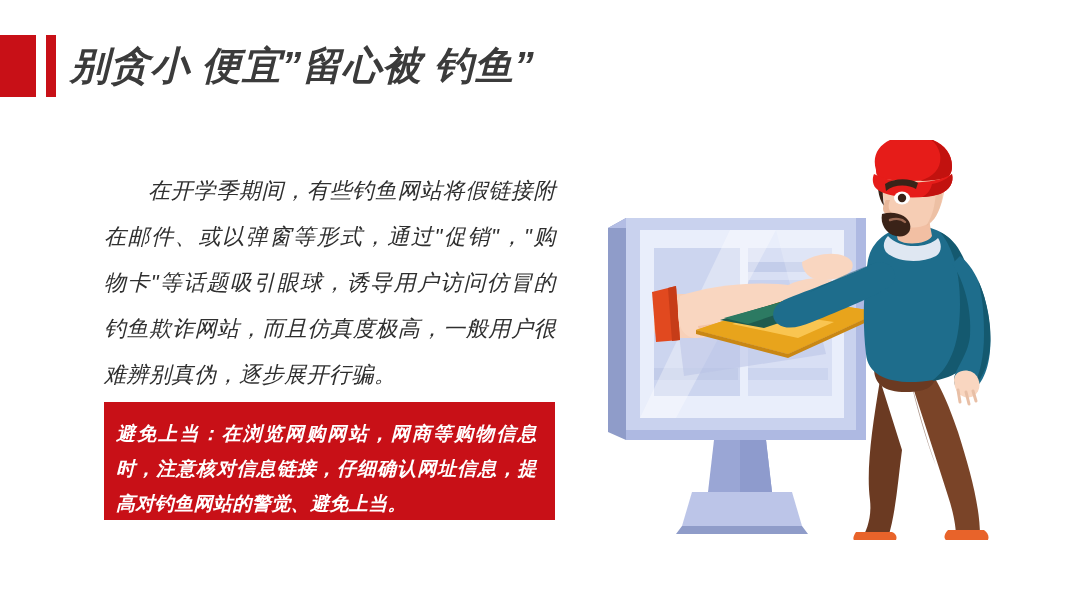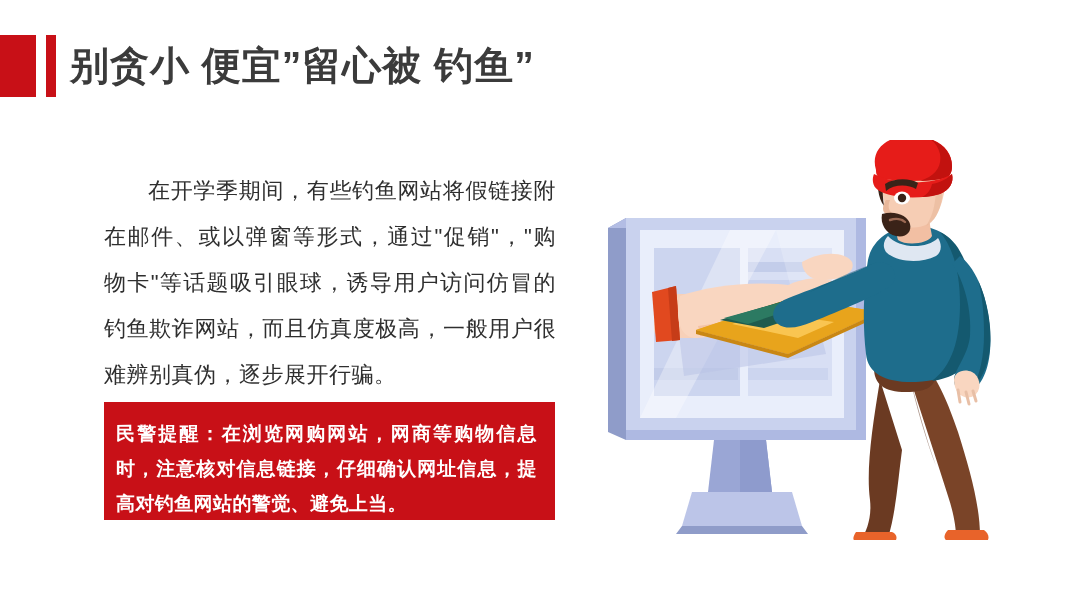--- a/index.html
+++ b/index.html
@@ -9,20 +9,21 @@
   }
   body {
     font-family: "Liberation Sans", "DejaVu Sans", sans-serif;
   }
   #page {
     position: relative;
     width: 1080px;
     height: 608px;
     background: #ffffff;
     overflow: hidden;
+    font-style: italic;
   }
 
   
   .header {
     position: absolute;
     left: 0;
     top: 35px;
     height: 62px;
     display: flex;
     align-items: center;
@@ -105,21 +106,21 @@
 
   <div class="header">
     <div class="accent-block"></div>
     <div class="accent-bar"></div>
     <div class="title">别贪小 便宜”留心被 钓鱼”</div>
   </div>
 
   <div class="body-text">在开学季期间，有些钓鱼网站将假链接附在邮件、或以弹窗等形式，通过"促销"，"购物卡"等话题吸引眼球，诱导用户访问仿冒的钓鱼欺诈网站，而且仿真度极高，一般用户很难辨别真伪，逐步展开行骗。</div>
 
   <div class="callout">
-    <div class="callout-text"><span class="callout-label">民警提醒：</span><span>在浏览网购网站，网商等购物信息时，注意核对信息链接，仔细确认网址信息，提高对钓鱼网站的警觉、避免上当。</span></div>
+    <div class="callout-text"><span class="callout-label">避免上当：</span><span>在浏览网购网站，网商等购物信息时，注意核对信息链接，仔细确认网址信息，提高对钓鱼网站的警觉、避免上当。</span></div>
   </div>
 
   <div class="illustration">
     <svg width="500" height="400" viewBox="0 0 500 400" xmlns="http://www.w3.org/2000/svg">
 
       <g>
 
         <polygon points="28,88 46,78 46,300 28,292" fill="#8f9cc9"></polygon>
 
         <polygon points="28,88 46,78 286,78 286,88" fill="#b3bde4"></polygon>

